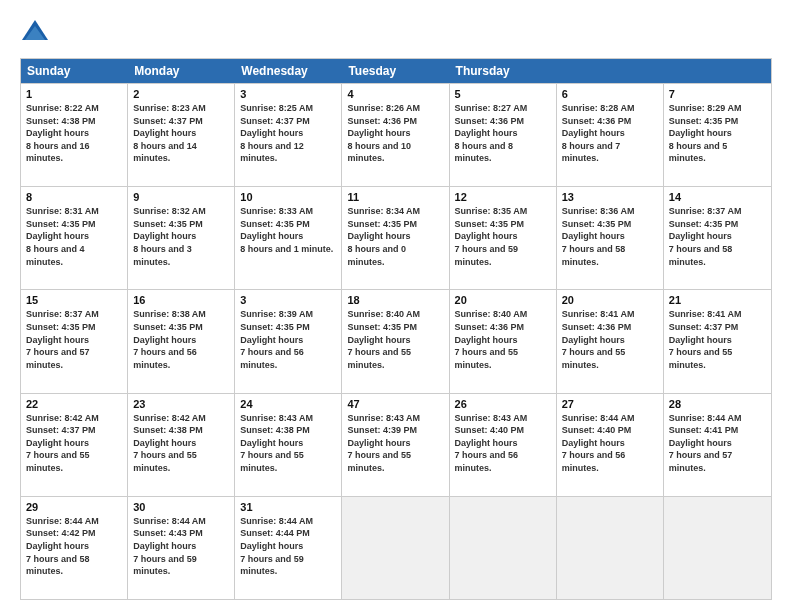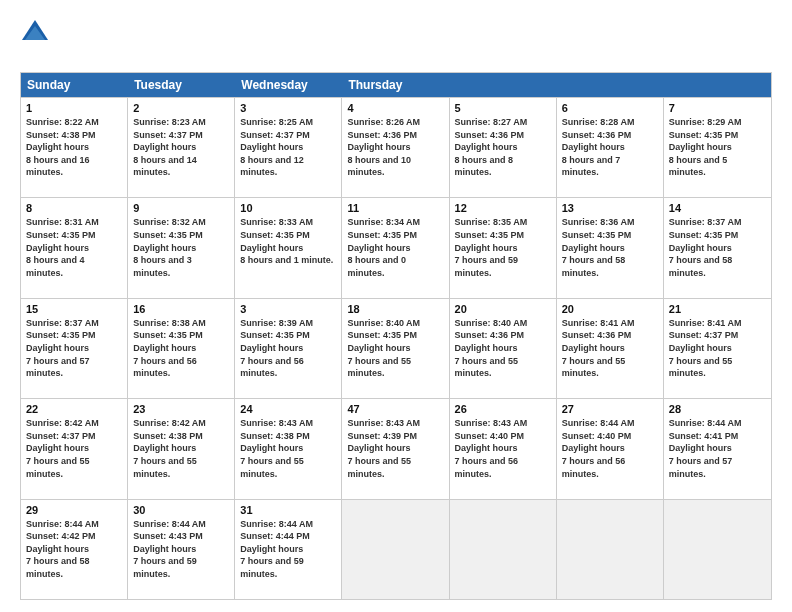--- a/index.html
+++ b/index.html
@@ -9,21 +9,20 @@
       width: 792px;
       height: 612px;
       overflow: hidden;
     }
     .page {
       width: 792px;
       height: 612px;
       padding: 18px 20px 12px 20px;
       display: flex;
       flex-direction: column;
-      gap: 14px;
     }
     .header {
       display: flex;
       justify-content: space-between;
       align-items: flex-start;
       margin-bottom: 10px;
     }
     .logo {
       display: flex;
       align-items: center;
@@ -135,22 +134,23 @@
     </div>
     <div class="title-block">
       <div class="month-title"></div>
       <div class="location"></div>
     </div>
   </div>
 
   <div class="calendar">
     <div class="cal-header">
     <div class="cal-header-cell">Sunday</div>
+        <div class="cal-header-cell">Monday</div>
+        <div class="cal-header-cell">Wednesday</div>
         <div class="cal-header-cell">Tuesday</div>
-        <div class="cal-header-cell">Wednesday</div>
         <div class="cal-header-cell">Thursday</div>
       </div>
     <div class="cal-body">
     <div class="cal-row">
           <div class="cal-cell">
             <span class="day-num">1</span>
 <div class="cell-info">Sunrise: 8:22 AM<br>Sunset: 4:38 PM<br>Daylight hours<br>8 hours and 16 minutes.</div>
           </div>
           <div class="cal-cell">
             <span class="day-num">2</span>

